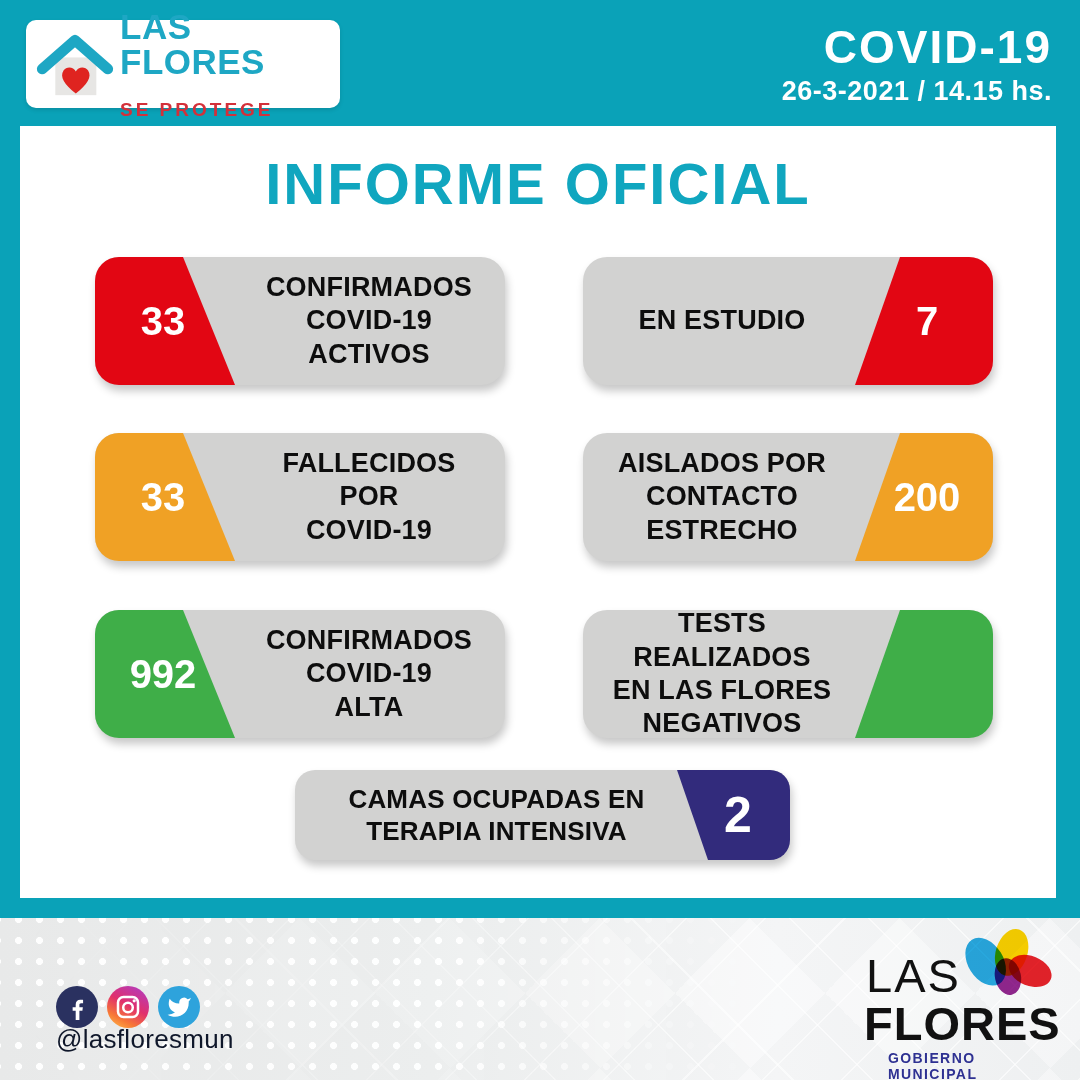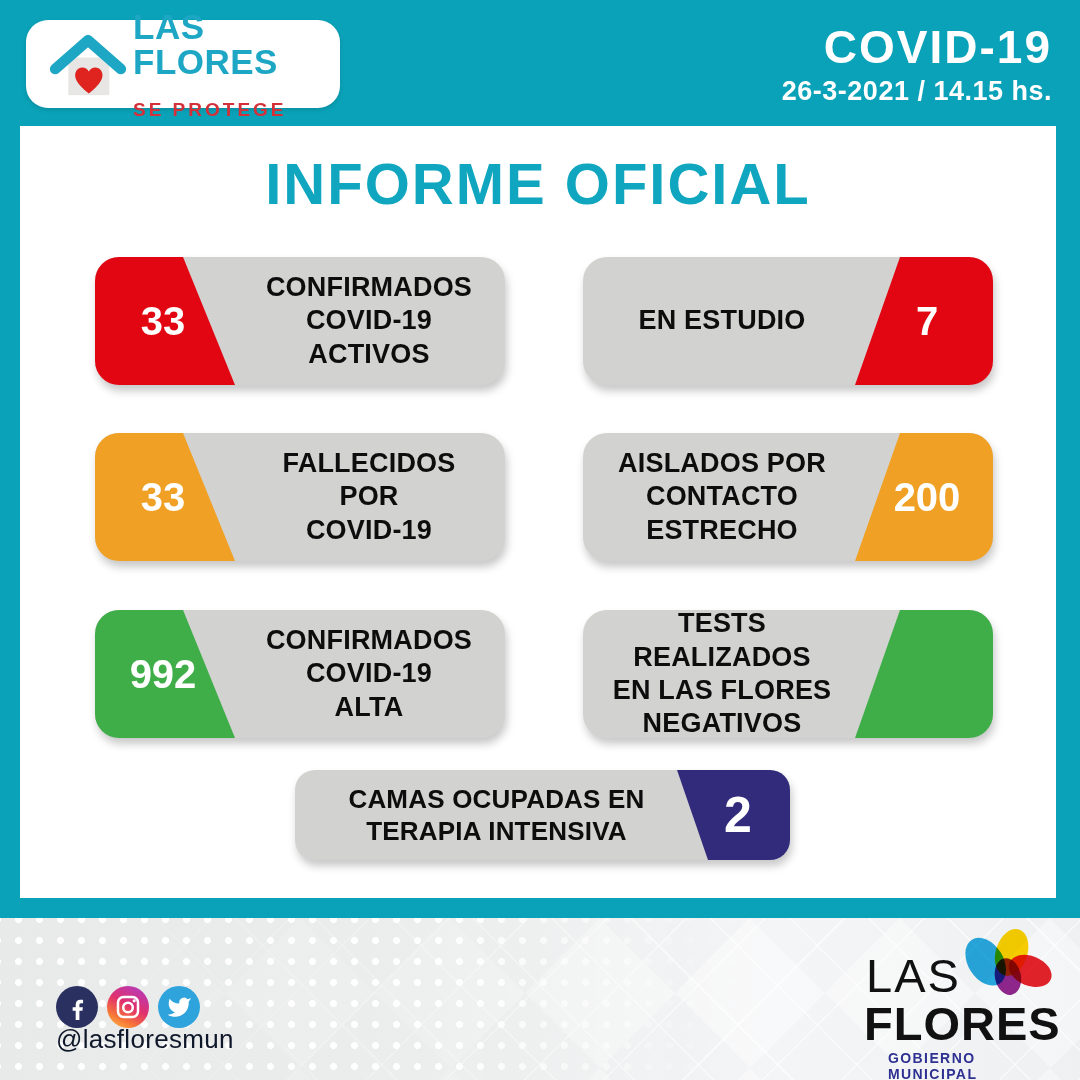--- a/index.html
+++ b/index.html
@@ -4,22 +4,22 @@
 <style>
   html,body{margin:0;padding:0;}
   .canvas{
     position:relative;width:1080px;height:1080px;overflow:hidden;
     background:#0AA2B8;
     font-family:"Liberation Sans",sans-serif;
   }
   
   .logo-box{
     position:absolute;left:26px;top:20px;width:314px;height:88px;
-    background:#ffffff;border-radius:22px;
-    display:flex;align-items:center;gap:4px;padding-left:21px;box-sizing:border-box;
+    background:#ffffff;border-radius:10px;
+    display:flex;align-items:center;gap:4px;padding-left:8px;box-sizing:border-box;
     box-shadow:0 2px 4px rgba(0,0,0,.12);
   }
   .logo-house{width:82px;height:76px;flex:0 0 auto;}
   .logo-text{display:flex;flex-direction:column;line-height:1;}
   .logo-line1{color:#1EA7C4;font-size:35px;font-weight:bold;letter-spacing:.5px;}
   .logo-line2{color:#D3303A;font-size:19px;font-weight:bold;letter-spacing:3px;margin-top:21px;}
   .header-right{position:absolute;right:28px;top:22px;text-align:right;color:#fff;line-height:1.1;}
   .covid-title{font-size:46px;font-weight:bold;letter-spacing:2px;}
   .report-date{font-size:27px;font-weight:bold;letter-spacing:.5px;margin-top:4px;}
 

